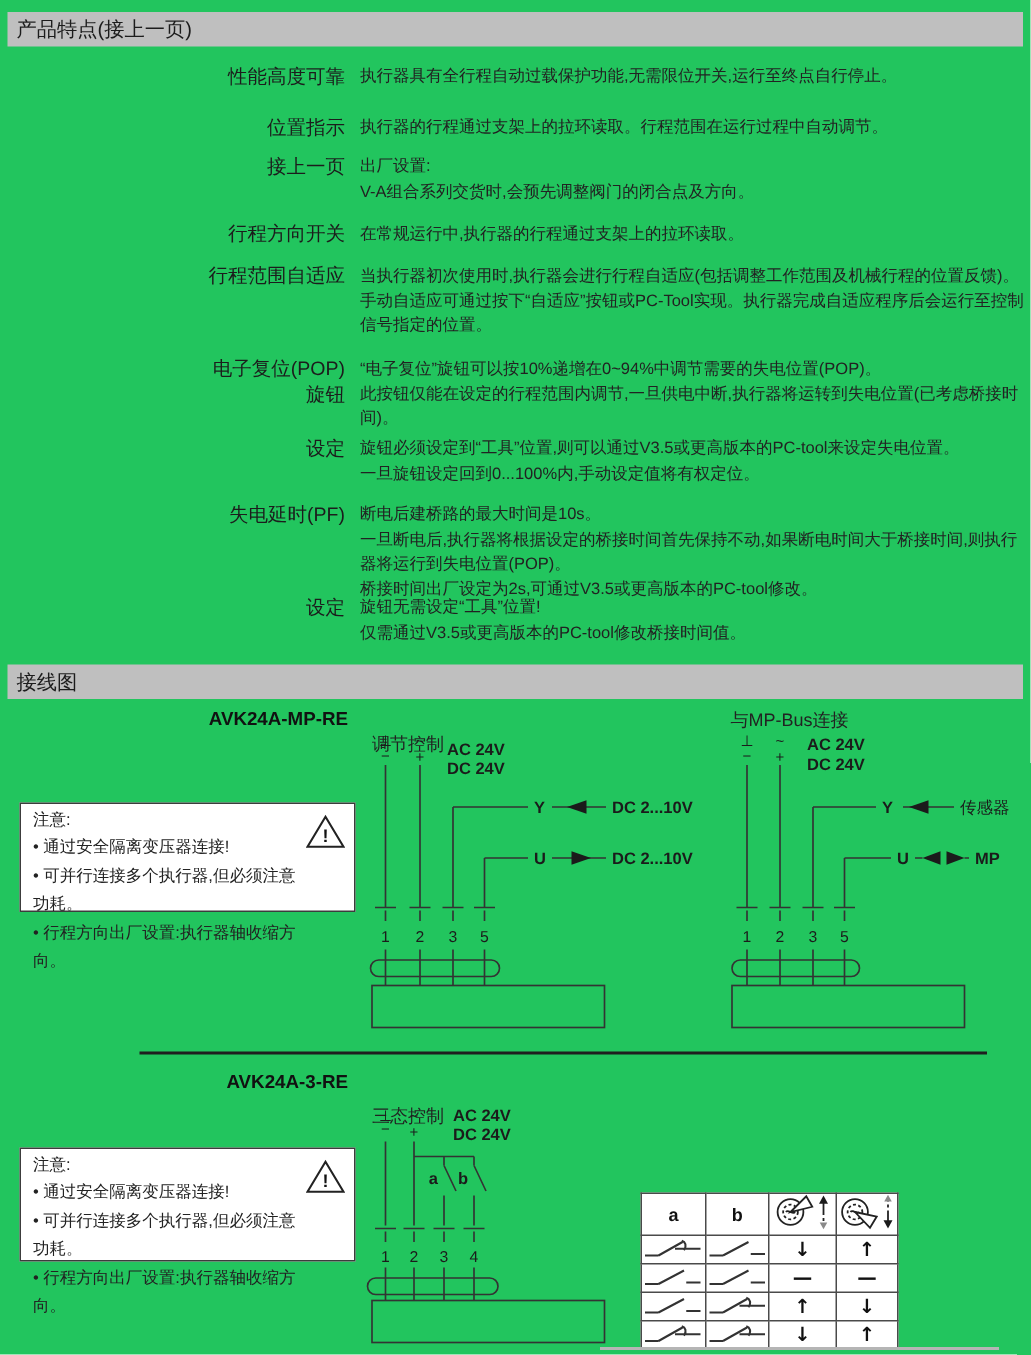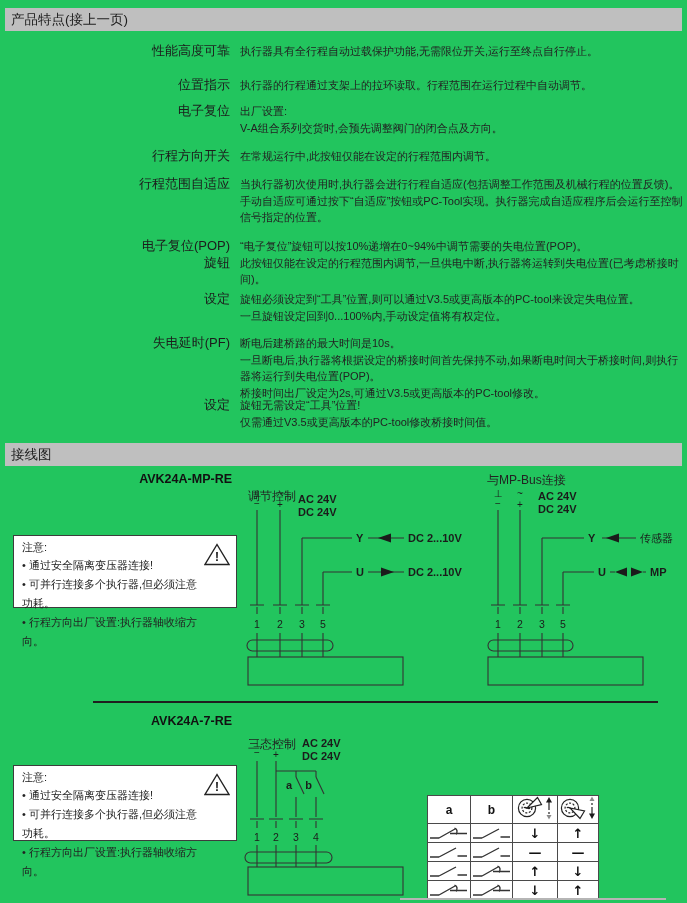--- a/index.html
+++ b/index.html
@@ -60,25 +60,25 @@
   </svg>
 
   <div class="bar" style="top:8px;">
     <span>产品特点(接上一页)</span>
   </div>
 
   <div class="feat-label" style="top:43px;">性能高度可靠</div>
   <div class="feat-text" style="top:43px;">执行器具有全行程自动过载保护功能,无需限位开关,运行至终点自行停止。</div>
   <div class="feat-label" style="top:77px;">位置指示</div>
   <div class="feat-text" style="top:77px;">执行器的行程通过支架上的拉环读取。行程范围在运行过程中自动调节。</div>
-  <div class="feat-label" style="top:103px;">电子复位</div>
+  <div class="feat-label" style="top:103px;">接上一页</div>
   <div class="feat-text" style="top:103px;">出厂设置:
 V-A组合系列交货时,会预先调整阀门的闭合点及方向。</div>
   <div class="feat-label" style="top:148px;">行程方向开关</div>
-  <div class="feat-text" style="top:148px;">在常规运行中,此按钮仅能在设定的行程范围内调节。</div>
+  <div class="feat-text" style="top:148px;">在常规运行中,执行器的行程通过支架上的拉环读取。</div>
   <div class="feat-label" style="top:176px;">行程范围自适应</div>
   <div class="feat-text" style="top:176px;">当执行器初次使用时,执行器会进行行程自适应(包括调整工作范围及机械行程的位置反馈)。手动自适应可通过按下“自适应”按钮或PC-Tool实现。执行器完成自适应程序后会运行至控制信号指定的位置。</div>
   <div class="feat-label" style="top:238px;">电子复位(POP)
 旋钮</div>
   <div class="feat-text" style="top:238px;">“电子复位”旋钮可以按10%递增在0~94%中调节需要的失电位置(POP)。
 此按钮仅能在设定的行程范围内调节,一旦供电中断,执行器将运转到失电位置(已考虑桥接时间)。</div>
   <div class="feat-label" style="top:291px;">设定</div>
   <div class="feat-text" style="top:291px;">旋钮必须设定到“工具”位置,则可以通过V3.5或更高版本的PC-tool来设定失电位置。
 一旦旋钮设定回到0...100%内,手动设定值将有权定位。</div>
   <div class="feat-label" style="top:335px;">失电延时(PF)</div>
@@ -89,21 +89,21 @@
   <div class="feat-text" style="top:397px;">旋钮无需设定“工具”位置!
 仅需通过V3.5或更高版本的PC-tool修改桥接时间值。</div>
 
   <div class="bar" style="top:443px;">
     <span>接线图</span>
   </div>
 
   <div class="model-label" style="top:472px;">AVK24A-MP-RE</div>
   <div class="sub-label" style="top:472px;margin-top:16px;">调节控制</div>
   <div class="mp-title" style="top:472px;">与MP-Bus连接</div>
-  <div class="model-label" style="top:714px;">AVK24A-7-RE</div>
+  <div class="model-label" style="top:714px;">AVK24A-3-RE</div>
   <div class="sub-label" style="top:736px;">三态控制</div>
 
   <svg class="wire-svg" width="687" height="437" viewBox="0 466 687 437">
 
     <g>
       <text class="sym" x="257" y="497" text-anchor="middle">⊥</text>
       <text class="sym" x="257" y="507" text-anchor="middle">−</text>
       <text class="sym" x="280" y="497" text-anchor="middle">~</text>
       <text class="sym" x="280" y="508" text-anchor="middle">+</text>
       <text class="stb" x="298" y="503">AC 24V</text>

